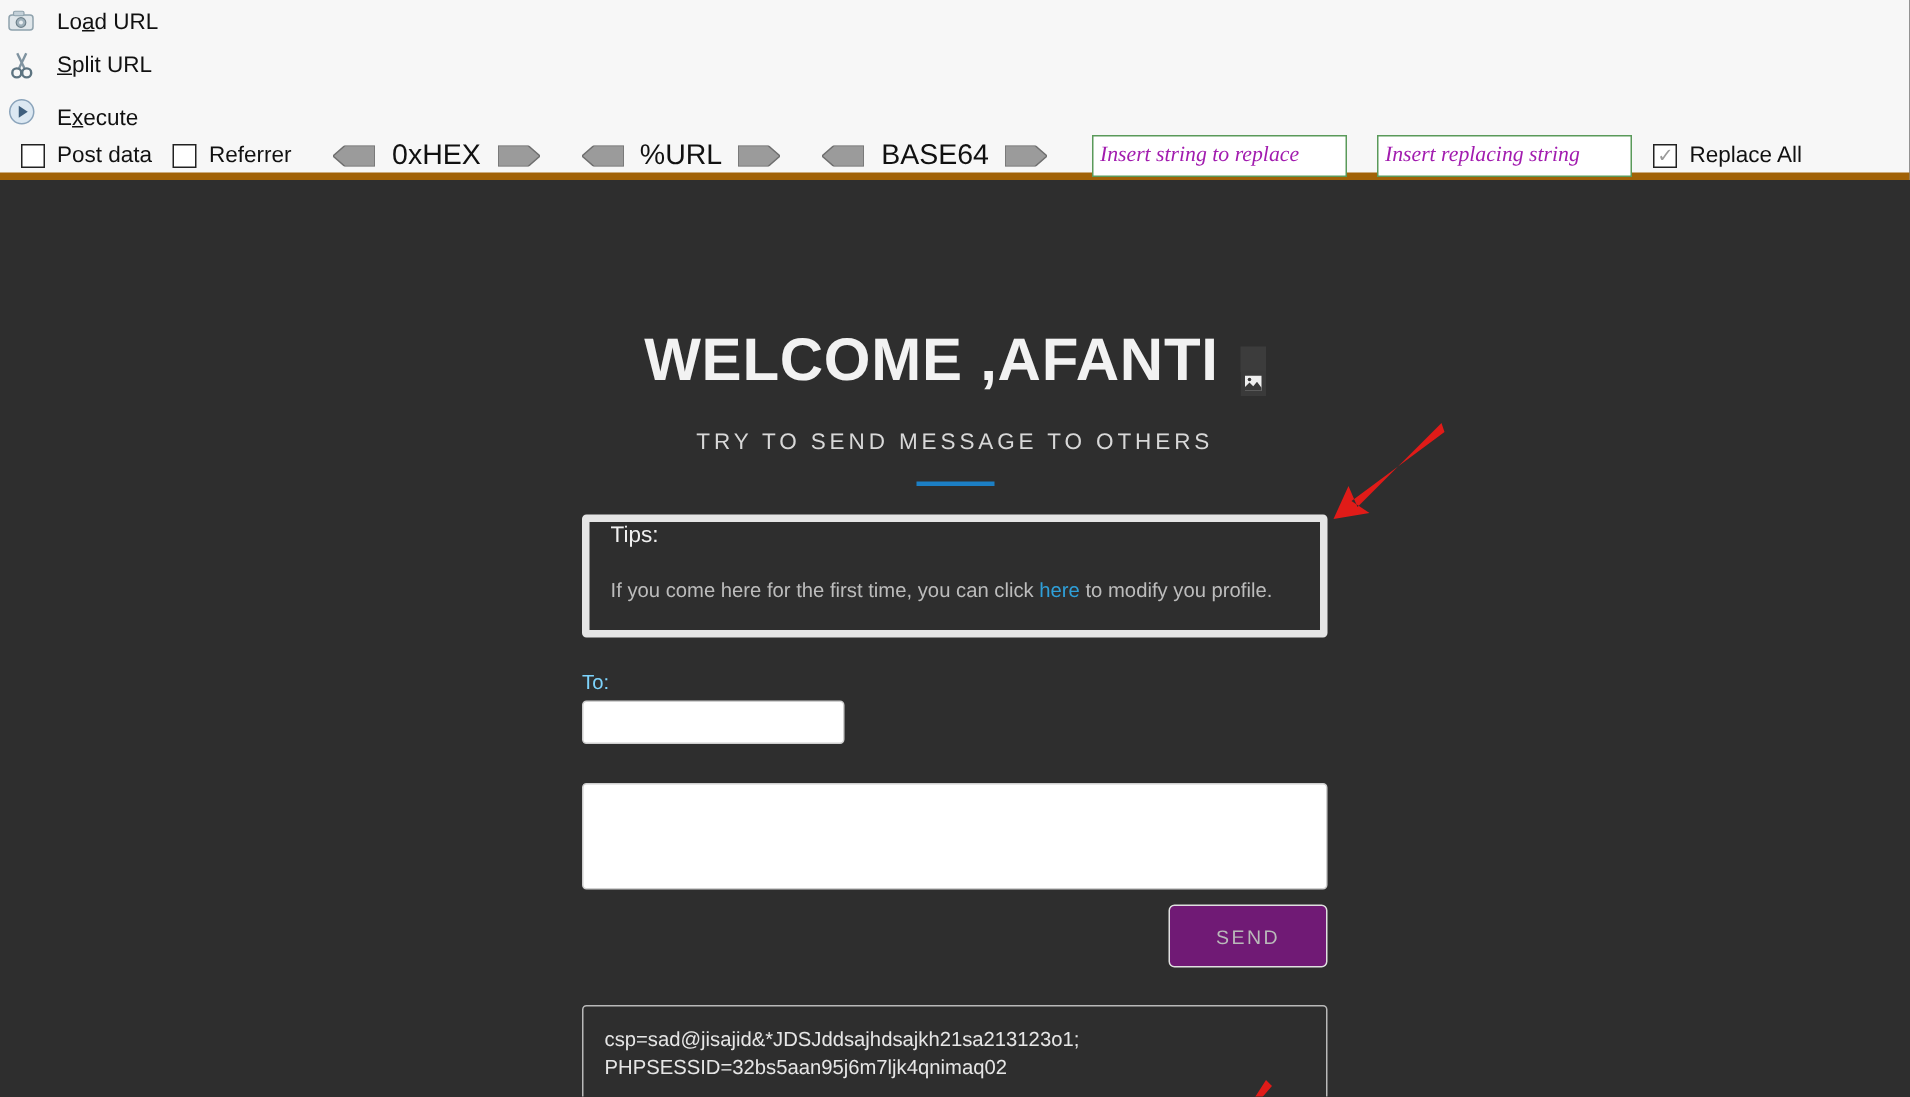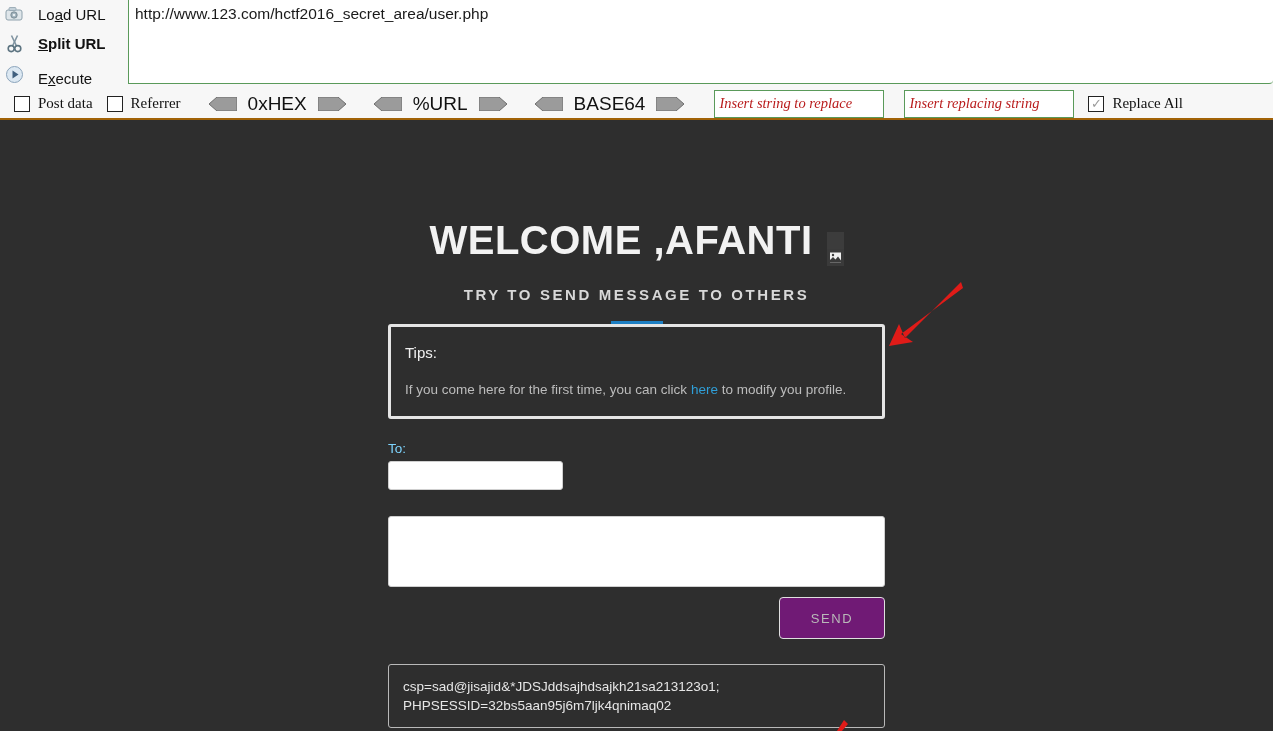--- a/index.html
+++ b/index.html
@@ -10,36 +10,36 @@
     font-family: "Liberation Sans", sans-serif;
   }
   body { background: #2e2e2e; }
 
   
   .hackbar {
     position: absolute;
     left: 0; top: 0;
     width: 1273px; height: 120px;
     background: #f7f7f7;
-    border-bottom: 2px solid #a16207;
+    border-bottom: 5px solid #a16207;
   }
   .hb-left {
     position: absolute;
     left: 0; top: 0;
     width: 124px; height: 88px;
   }
   .hb-row {
     position: absolute;
     left: 0;
     height: 29px;
     display: flex;
     align-items: center;
   }
   .hb-row.r1 { top: 0px; }
-  .hb-row.r2 { top: 29px; font-weight: bold; }
+  .hb-row.r2 { top: 29px; }
   .hb-row.r3 { top: 58px; align-items: flex-end; }
 
   .hb-icon {
     width: 28px; height: 26px;
     display: flex; align-items: center; justify-content: center;
     flex: 0 0 28px;
   }
   .hb-label {
     font-size: 15px;
     color: #111;
@@ -85,21 +85,21 @@
     align-items: center; justify-content: center;
     flex: 0 0 16px;
   }
   .chkbox .tick {
     font-size: 13px;
     line-height: 1;
     color: #9a9a9a;
   }
   .opt-chk .txt {
     font-size: 15px; color: #111;
-    margin-left: 8px; white-space: nowrap; font-family: Liberation Serif, serif;
+    margin-left: 8px; white-space: nowrap;
   }
 
   .encgroup {
     display: flex; align-items: center;
     margin-left: 28px;
   }
   .encgroup .enc-label {
     font-size: 19px; color: #111;
     margin: 0 11px;
     white-space: nowrap;
@@ -109,21 +109,21 @@
     flex: 0 0 28px;
   }
 
   .repl-input {
     height: 28px;
     border: 1px solid #5a9a5a;
     background: #fff;
     font-family: "Liberation Serif", serif;
     font-style: italic;
     font-size: 14.5px;
-    color: #b91c1c;
+    color: #a21caf;
     padding: 0 4px;
     display: flex; align-items: center;
     overflow: hidden;
     white-space: nowrap;
   }
   #repl-find { width: 170px; margin-left: 30px; }
   #repl-with { width: 170px; margin-left: 20px; }
 
   .repl-all { margin-left: 14px; }
 
@@ -152,40 +152,41 @@
     margin-left: 14px;
     width: 17px; height: 17px;
     background: #3c3c3c;
     position: relative;
     top: -3px;
   }
   .hero h2 {
     margin: 0;
     padding-top: 26px;
     font-size: 15px;
-    font-weight: bold;
+    font-weight: normal;
     letter-spacing: 2.6px;
     color: #d8d8d8;
   }
   .divider {
     width: 52px; height: 3px;
     background: #1c7fc4;
     margin: 18px auto 0 auto;
   }
 
   .container {
     width: 497px;
     margin: 0 auto;
     position: relative;
   }
 
   .tips {
-    border: 3px solid #e5e5e5;
+    margin-top: 19px;
+    border: 5px solid #e5e5e5;
     border-radius: 3px;
-    padding: 17px 14px 19px 14px;
+    padding: 0 14px 19px 14px;
     background: transparent;
   }
   .tips-title {
     font-size: 15px;
     color: #f0f0f0;
     margin-bottom: 21px;
   }
   .tips-text {
     font-size: 13.5px;
     color: #bcbcbc;
@@ -288,21 +289,20 @@
       <span class="hb-icon">
         <svg width="19" height="19" viewBox="0 0 19 19">
           <circle cx="9.5" cy="9.5" r="8" fill="#dce8f2" stroke="#8ba4bb" stroke-width="1"></circle>
           <path d="M7.5 5.5 L13.5 9.5 L7.5 13.5 Z" fill="#3f5f7e"></path>
         </svg>
       </span>
       <span class="hb-label"><span>E</span><u>x</u><span>ecute</span></span>
     </div>
   </div>
 
-  <div class="urlbox">http://www.123.com/hctf2016_secret_area/user.php</div>
 
   <div class="optrow">
 
     <div class="opt-chk">
       <span class="chkbox"></span>
       <span class="txt">Post data</span>
     </div>
 
     <div class="opt-chk">
       <span class="chkbox"></span>

